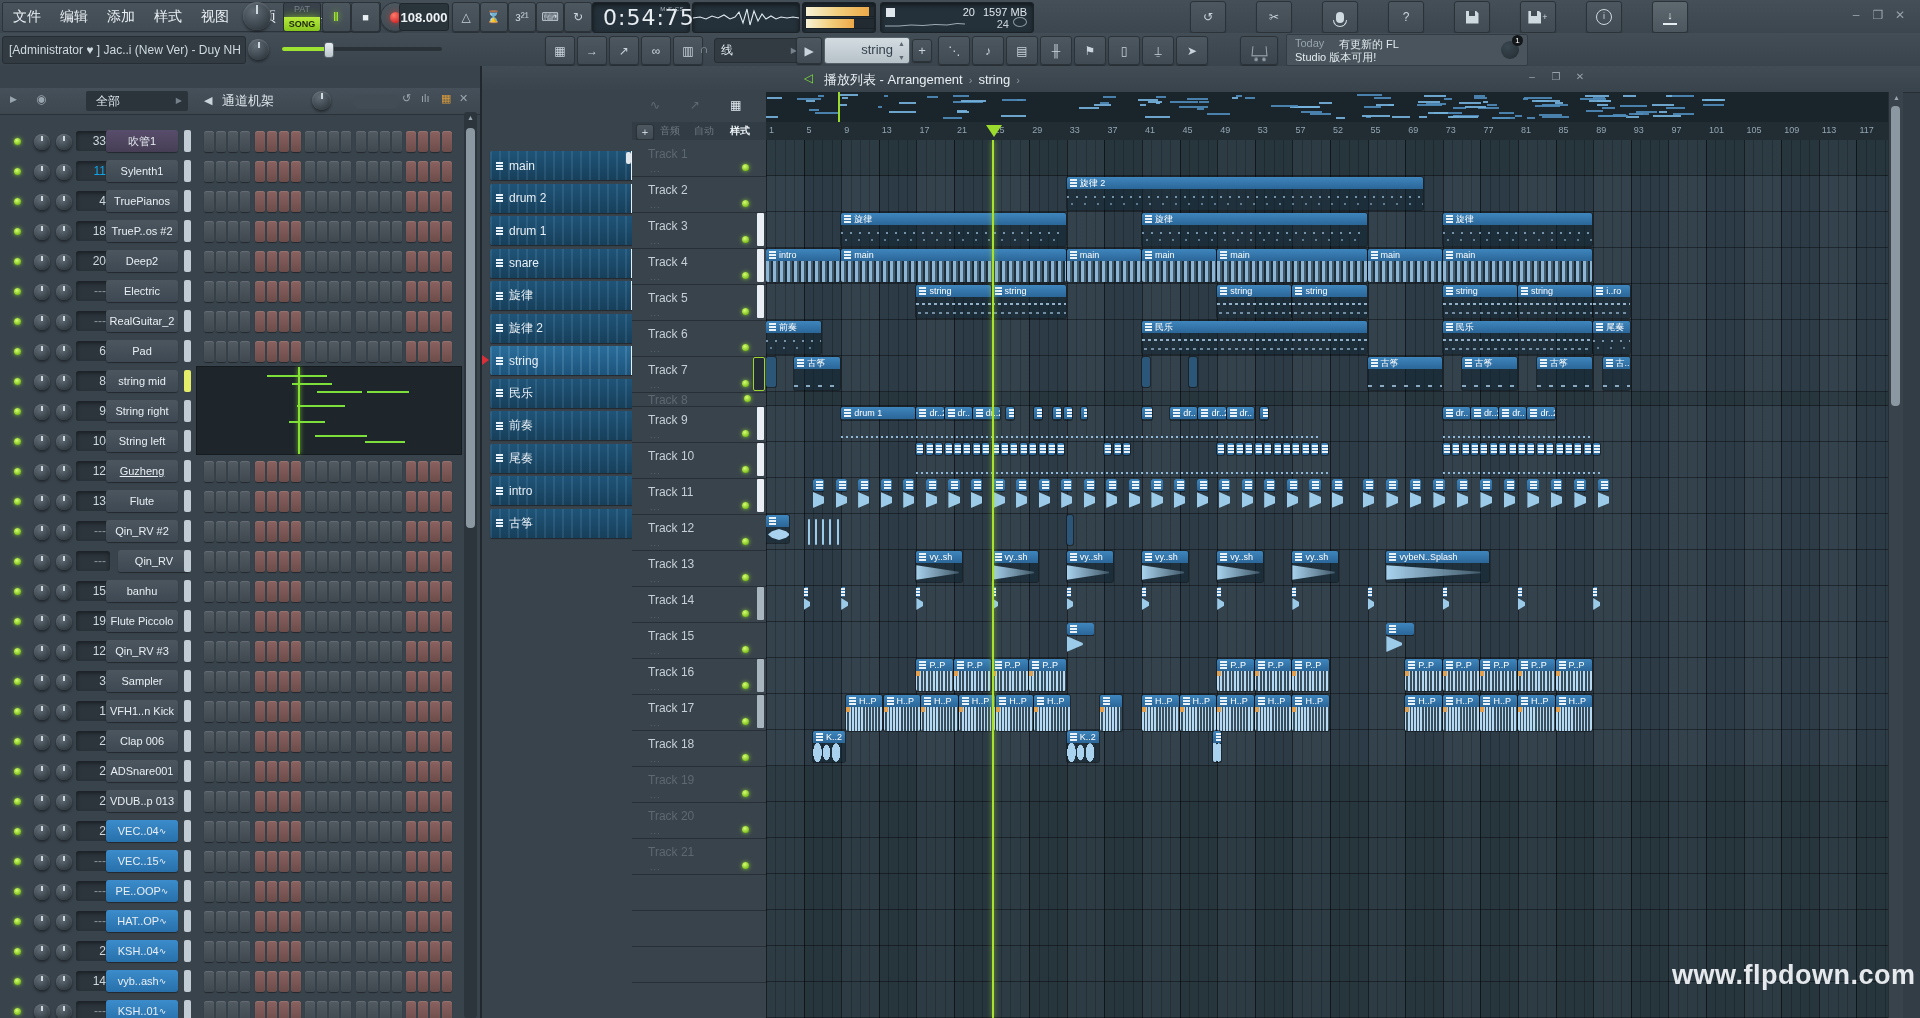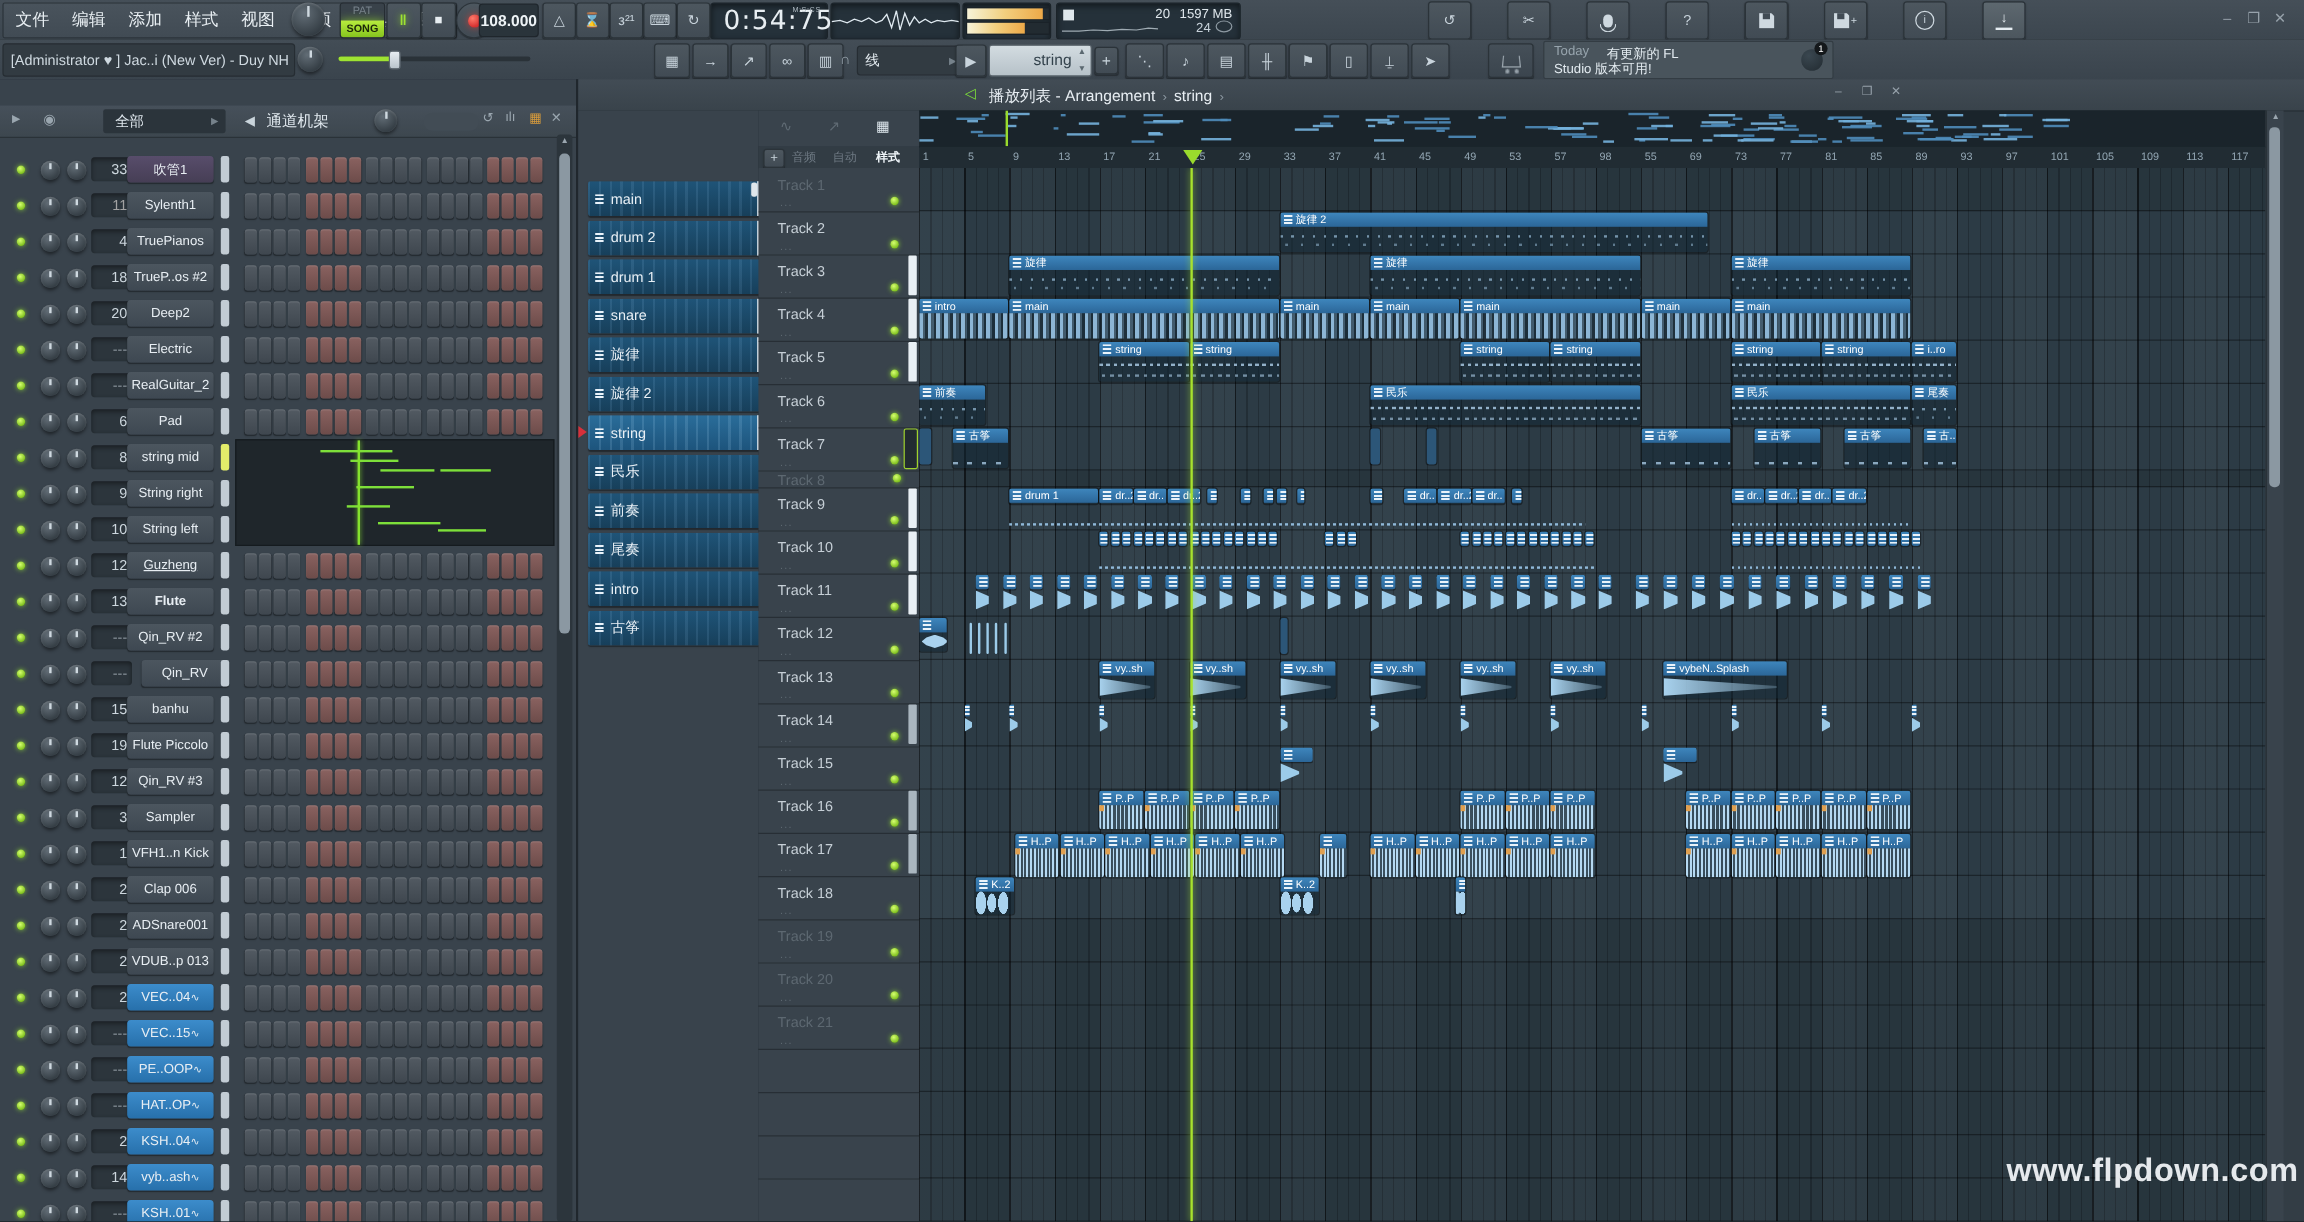--- a/index.html
+++ b/index.html
@@ -378,21 +378,21 @@
           <div class="step" style="left: 391.5px; top: 3px;"></div>
           <div class="step red" style="left: 406px; top: 3px;"></div>
           <div class="step red" style="left: 418px; top: 3px;"></div>
           <div class="step red" style="left: 430px; top: 3px;"></div>
           <div class="step red" style="left: 442px; top: 3px;"></div>
         </div>
         <div style="position: absolute; left: 0px; top: 92px; width: 462px; height: 27px;">
           <div class="led" style="left: 14px; top: 10px;"></div>
           <div class="knob" style="position: absolute; left: 34px; top: 6px; width: 16px; height: 16px;"></div>
           <div class="knob" style="position: absolute; left: 56px; top: 6px; width: 16px; height: 16px;"></div>
-          <div class="chan-num" style="left: 76px; top: 3px; color: #a3a3a3;">11</div>
+          <div class="chan-num" style="left: 76px; top: 3px; color: #0ea5e9;">11</div>
           <div class="chan-name" style="left: 106px; top: 2px;">Sylenth1</div>
           <div class="lvl" style="left: 184px; top: 2px; background: rgb(194, 204, 212);"></div>
           <div class="step" style="left: 204px; top: 3px;"></div>
           <div class="step" style="left: 216px; top: 3px;"></div>
           <div class="step" style="left: 228px; top: 3px;"></div>
           <div class="step" style="left: 240px; top: 3px;"></div>
           <div class="step red" style="left: 254.5px; top: 3px;"></div>
           <div class="step red" style="left: 266.5px; top: 3px;"></div>
           <div class="step red" style="left: 278.5px; top: 3px;"></div>
           <div class="step red" style="left: 290.5px; top: 3px;"></div>
@@ -627,21 +627,21 @@
           <div class="step red" style="left: 406px; top: 3px;"></div>
           <div class="step red" style="left: 418px; top: 3px;"></div>
           <div class="step red" style="left: 430px; top: 3px;"></div>
           <div class="step red" style="left: 442px; top: 3px;"></div>
         </div>
         <div style="position: absolute; left: 0px; top: 422px; width: 462px; height: 27px;">
           <div class="led" style="left: 14px; top: 10px;"></div>
           <div class="knob" style="position: absolute; left: 34px; top: 6px; width: 16px; height: 16px;"></div>
           <div class="knob" style="position: absolute; left: 56px; top: 6px; width: 16px; height: 16px;"></div>
           <div class="chan-num" style="left: 76px; top: 3px; color: rgb(205, 215, 222);">13</div>
-          <div class="chan-name" style="left: 106px; top: 2px; font-weight: bold;">Flute</div>
+          <div class="chan-name" style="left: 106px; top: 2px;">Flute</div>
           <div class="lvl" style="left: 184px; top: 2px; background: rgb(194, 204, 212);"></div>
           <div class="step" style="left: 204px; top: 3px;"></div>
           <div class="step" style="left: 216px; top: 3px;"></div>
           <div class="step" style="left: 228px; top: 3px;"></div>
           <div class="step" style="left: 240px; top: 3px;"></div>
           <div class="step red" style="left: 254.5px; top: 3px;"></div>
           <div class="step red" style="left: 266.5px; top: 3px;"></div>
           <div class="step red" style="left: 278.5px; top: 3px;"></div>
           <div class="step red" style="left: 290.5px; top: 3px;"></div>
           <div class="step" style="left: 305px; top: 3px;"></div>
@@ -1494,21 +1494,21 @@
         <span class="rnum" style="left: 191px;">21</span>
         <span class="rnum" style="left: 228.6px; text-align: right;">25</span>
         <span class="rnum" style="left: 266.2px;">29</span>
         <span class="rnum" style="left: 303.8px;">33</span>
         <span class="rnum" style="left: 341.4px;">37</span>
         <span class="rnum" style="left: 379px;">41</span>
         <span class="rnum" style="left: 416.6px;">45</span>
         <span class="rnum" style="left: 454.2px;">49</span>
         <span class="rnum" style="left: 491.8px;">53</span>
         <span class="rnum" style="left: 529.4px;">57</span>
-        <span class="rnum" style="left: 567px;">98</span>
+        <span class="rnum" style="left: 567px;">52</span>
         <span class="rnum" style="left: 604.6px;">55</span>
         <span class="rnum" style="left: 642.2px;">69</span>
         <span class="rnum" style="left: 679.8px;">73</span>
         <span class="rnum" style="left: 717.4px;">77</span>
         <span class="rnum" style="left: 755px;">81</span>
         <span class="rnum" style="left: 792.6px;">85</span>
         <span class="rnum" style="left: 830.2px;">89</span>
         <span class="rnum" style="left: 867.8px;">93</span>
         <span class="rnum" style="left: 905.4px;">97</span>
         <span class="rnum" style="left: 943px;">101</span>

